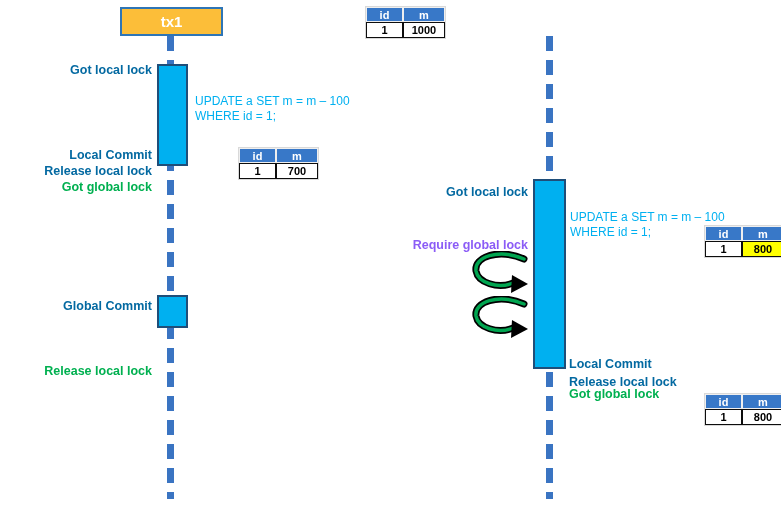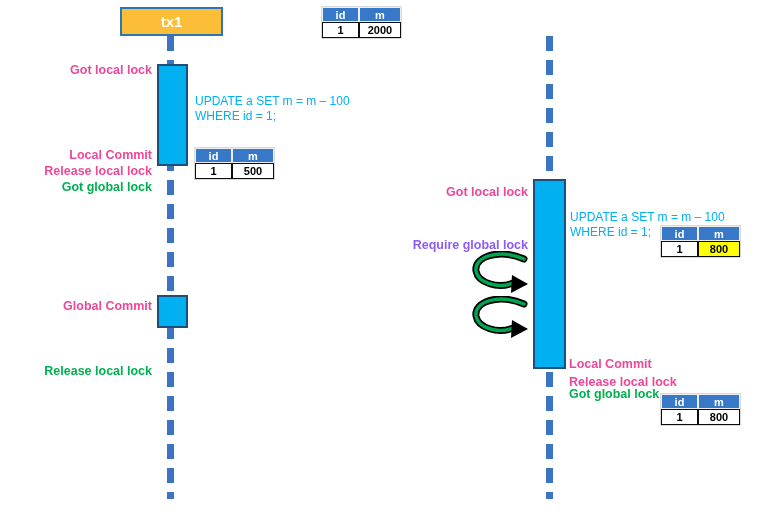--- a/index.html
+++ b/index.html
@@ -21,30 +21,31 @@
   
   .bar{
     position:absolute;box-sizing:border-box;z-index:2;
     background:#00b0f0;border:2px solid #1f4e79;
   }
   
   .lbl{
     position:absolute;z-index:4;font-size:12.5px;font-weight:700;line-height:13px;white-space:nowrap;
   }
   .lbl.r{text-align:right;}
-  .cyan{color:#ec4899;}
+  .cyan{color:#0369a1;}
   .green{color:#00b050;margin-top:48px;}
   .navy{color:#8b5cf6;}
   .sql{
     position:absolute;z-index:4;color:#00b0f0;font-size:12px;font-weight:400;line-height:15px;white-space:nowrap;
   }
   
   .mtable{
     position:absolute;z-index:5;display:grid;grid-template-columns:37px 42px;
     box-shadow:0 0 0 1px #d9d9d9;
+    margin-left:44px;
   }
   .mtable .th{
     background:#3878c8;color:#ffffff;font-size:11px;font-weight:700;height:15px;
     display:flex;align-items:center;justify-content:center;border:1px solid #efefef;box-sizing:border-box;
   }
   .mtable .td{
     background:#ffffff;color:#000000;font-size:11px;font-weight:700;height:16px;
     display:flex;align-items:center;justify-content:center;border:1px solid #0d0d0d;box-sizing:border-box;
   }
   .mtable .td.hl{background:#ffff00;}
@@ -101,28 +102,28 @@
   <svg class="arrow-svg" style="left:468px;top:296px;" width="62" height="44" viewBox="0 0 62 44">
     <path d="M 56 8 C 30 -3, 6 6, 8 20 C 10 32, 30 38, 45 32" fill="none" stroke="#000000" stroke-width="7" stroke-linecap="round"></path>
     <path d="M 56 8 C 30 -3, 6 6, 8 20 C 10 32, 30 38, 45 32" fill="none" stroke="#00a550" stroke-width="3.5" stroke-linecap="round"></path>
     <polygon points="44,24 60,33 43,42" fill="#000000"></polygon>
   </svg>
 
   <div class="mtable" style="left:322px;top:7px;">
     <div class="th">id</div>
     <div class="th">m</div>
     <div class="td">1</div>
-    <div class="td">2000</div>
+    <div class="td">1000</div>
   </div>
 
   <div class="mtable" style="left:195px;top:148px;">
     <div class="th">id</div>
     <div class="th">m</div>
     <div class="td">1</div>
-    <div class="td">500</div>
+    <div class="td">700</div>
   </div>
 
   <div class="mtable" style="left:661px;top:226px;">
     <div class="th">id</div>
     <div class="th">m</div>
     <div class="td">1</div>
     <div class="td hl">800</div>
   </div>
 
   <div class="mtable" style="left:661px;top:394px;">

